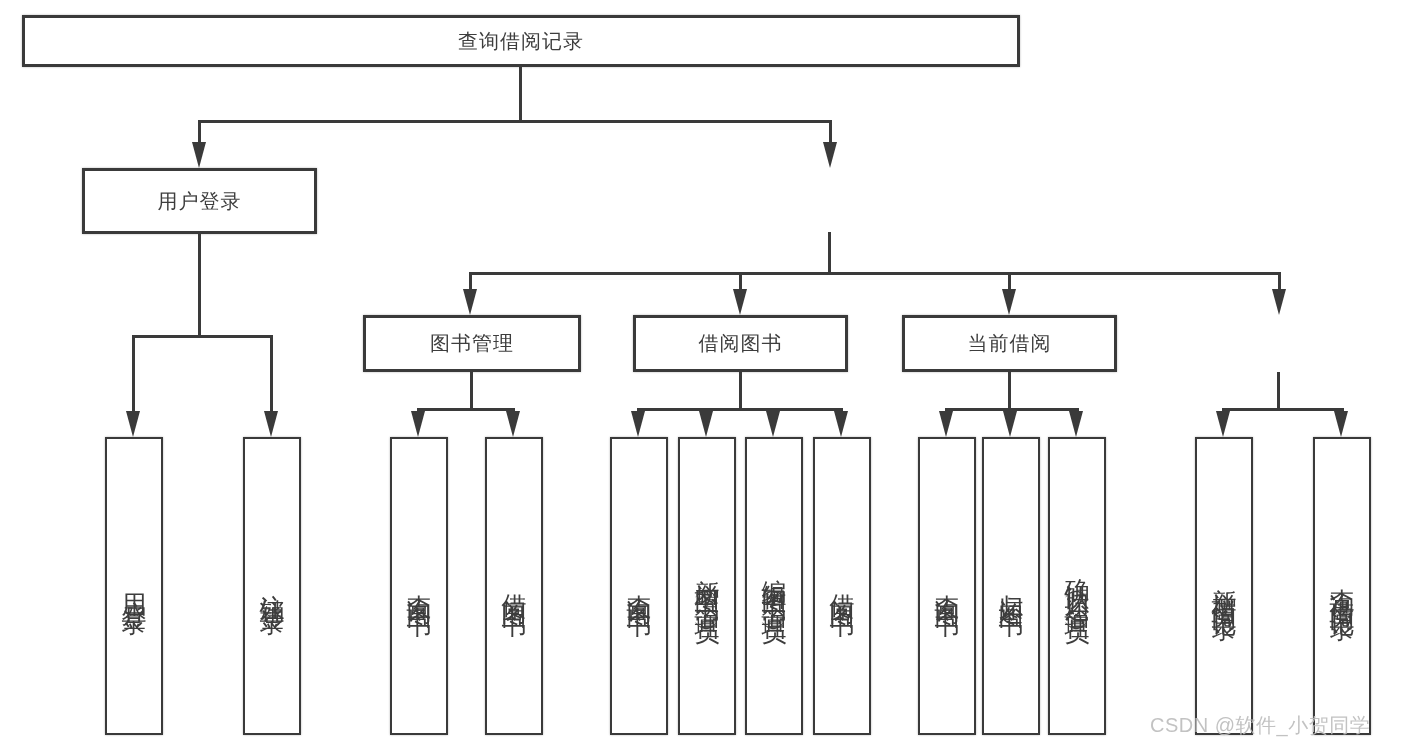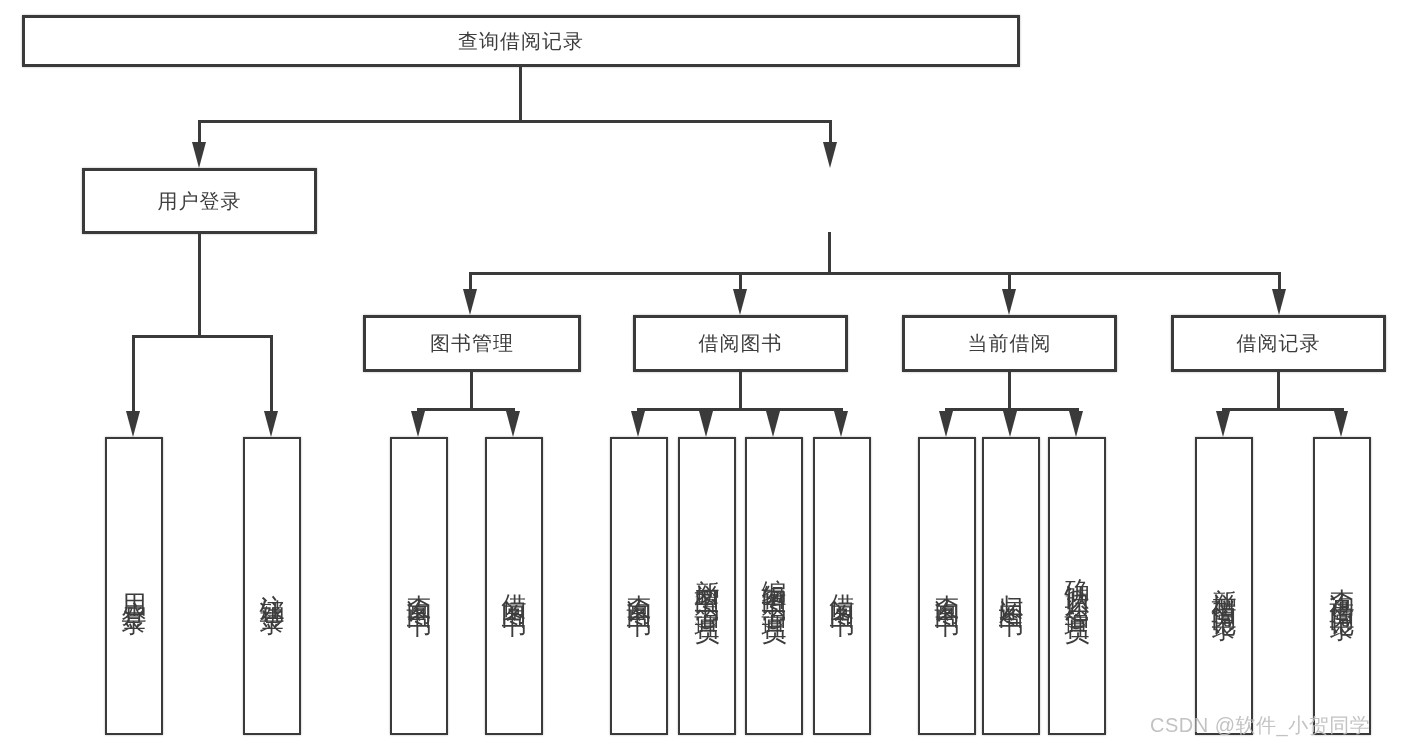--- a/index.html
+++ b/index.html
@@ -70,23 +70,20 @@
   <div class="arrow" style="left:1272px;top:289px"></div>
 
   <div class="node hnode" style="left:363px;top:315px;width:218px;height:57px">
     <span>图书管理</span>
   </div>
   <div class="node hnode" style="left:633px;top:315px;width:215px;height:57px">
     <span>借阅图书</span>
   </div>
   <div class="node hnode" style="left:902px;top:315px;width:215px;height:57px">
     <span>当前借阅</span>
-  </div>
-  <div class="node hnode" style="left:1171px;top:315px;width:215px;height:57px">
-    <span>借阅记录</span>
   </div>
 
   <div class="vline" style="left:470px;top:372px;height:36px"></div>
   <div class="hline" style="left:417px;top:408px;width:98px"></div>
   <div class="vline" style="left:417px;top:408px;height:5px"></div>
   <div class="arrow" style="left:411px;top:411px"></div>
   <div class="vline" style="left:512px;top:408px;height:5px"></div>
   <div class="arrow" style="left:506px;top:411px"></div>
 
   <div class="vline" style="left:739px;top:372px;height:36px"></div>

